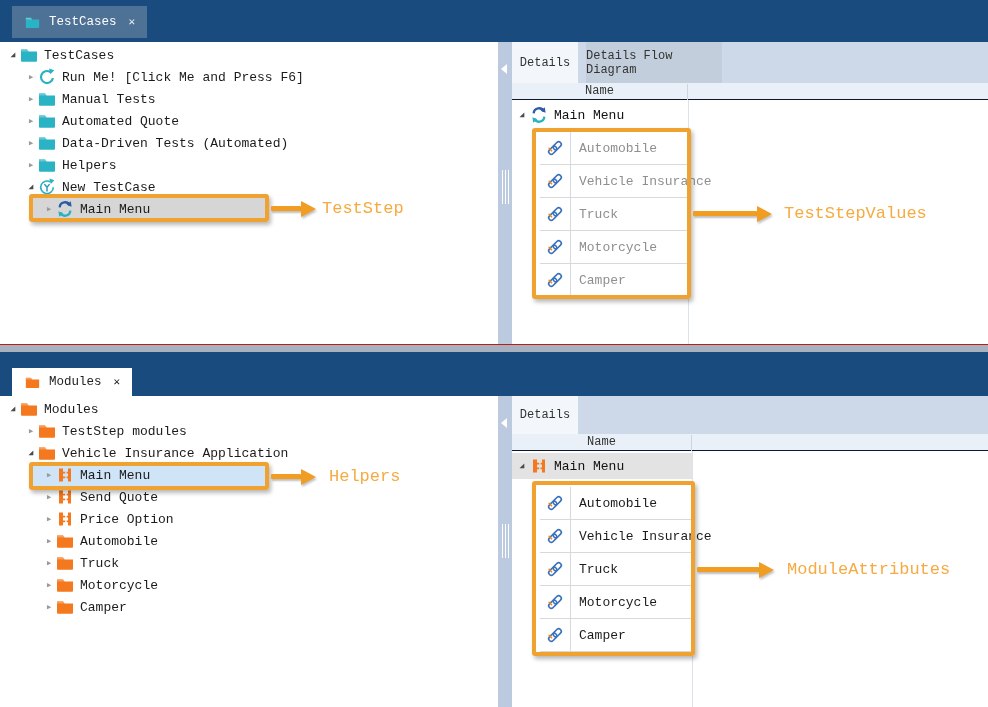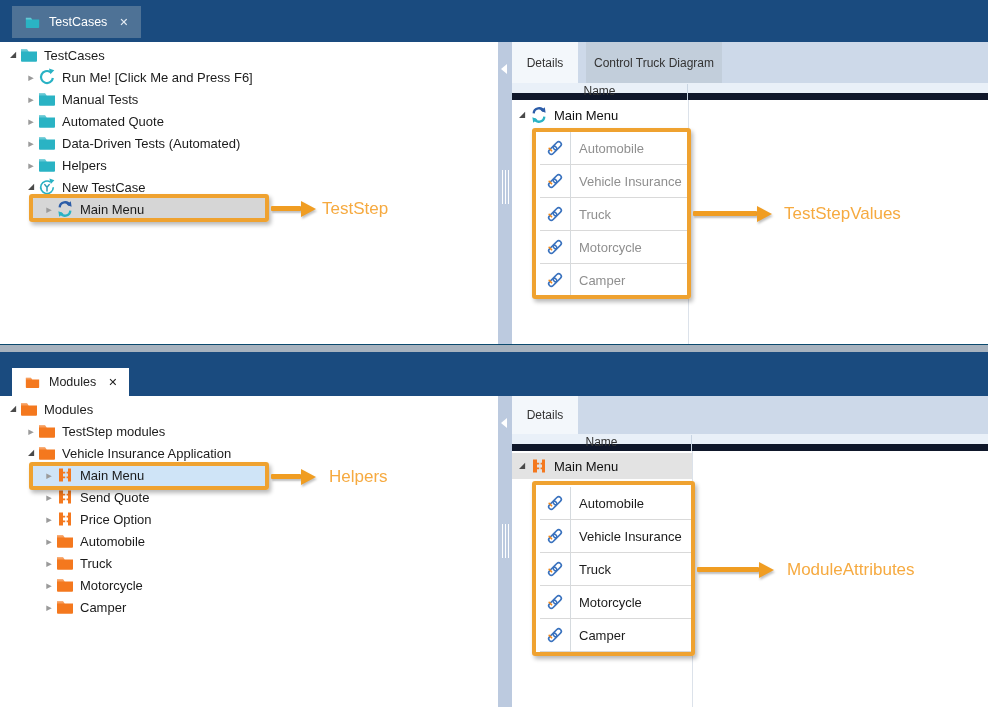--- a/index.html
+++ b/index.html
@@ -1,18 +1,18 @@
 <!DOCTYPE html>
 <html><head>
 <meta charset="utf-8">
 <style>
   * { margin:0; padding:0; box-sizing:border-box; }
   body { background:#fff; }
-  .stage { position:relative; width:988px; height:707px; background:#0c4a6e; overflow:hidden;
-           font-family:Liberation Sans, sans-serif; }
+  .stage { position:relative; width:988px; height:707px; background:#b91c1c; overflow:hidden;
+           font-family:Liberation Mono, monospace; }
 
   
   .win { position:absolute; left:0; width:988px; background:#fff; }
   .win.top { top:0; height:344px; border-bottom:1px solid #D8E0EA; }
   .band { position:absolute; top:345px; left:0; width:988px; height:7px; background:#A7B2BE; }
   .win.bottom { top:352px; height:355px; }
 
   .titlebar { position:relative; background:#1A4B7F; }
   .win.top .titlebar { height:42px; }
   .win.bottom .titlebar { height:44px; }
@@ -50,21 +50,21 @@
           background:repeating-linear-gradient(90deg,#FFF 0 1px,rgba(0,0,0,0) 1px 3px); }
 
   
   .details-pane { flex:1; min-width:0; display:flex; flex-direction:column; background:#fff; }
   .dtabs { background:#CDD9E9; display:flex; flex:none; }
   .win.top .dtabs { height:41px; }
   .win.bottom .dtabs { height:38px; }
   .dtab { height:100%; display:flex; align-items:center; justify-content:center; font-size:12px; color:#333; }
   .dtab.active { background:#F3F7FB; width:66px; }
   .dtab.inactive { background:#C2CEDB; width:136px; margin-left:8px; }
-  .dheader { height:17px; background:#E9F0F8; border-bottom:7px solid #0f172a; position:relative; flex:none; }
+  .dheader { height:17px; background:#E9F0F8; border-bottom:1px solid #0f172a; position:relative; flex:none; }
   .colname { position:absolute; left:0; top:1px; text-align:center; font-size:12px; color:#333; }
   .win.top .colname { width:176px; border-right:1px solid #C9D5E3; height:16px; }
   .win.bottom .colname { width:180px; border-right:1px solid #C9D5E3; height:16px; }
   .dcontent { flex:1; position:relative; background:#fff; }
   .vline { position:absolute; top:0; bottom:0; width:1px; background:#DCE2EA; }
   .win.top .vline { left:176px; }
   .win.bottom .vline { left:180px; }
 
   .prow { position:absolute; top:2px; left:0; height:26px; display:flex; align-items:center; }
   .win.bottom .prow { background:#E3E3E3; width:180px; }
@@ -212,21 +212,21 @@
       <div class="splitter">
         <span class="collapse"></span>
         <span class="grip"></span>
       </div>
       <div class="details-pane">
         <div class="dtabs" id="dtabs-top">
             <div class="dtab active">
     <span class="dtab-label">Details</span>
   </div>
             <div class="dtab inactive">
-    <span class="dtab-label">Control Truck Diagram</span>
+    <span class="dtab-label">Details Flow Diagram</span>
   </div>
           </div>
         <div class="dheader">
           <span class="colname">Name</span>
         </div>
         <div class="dcontent">
           <div class="vline"></div>
           <div class="prow">
             <span class="exp"></span>
             <span class="picon">

